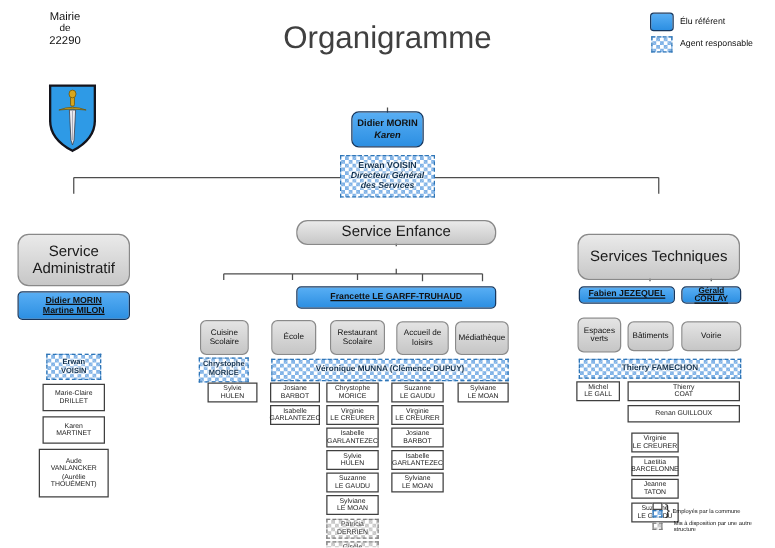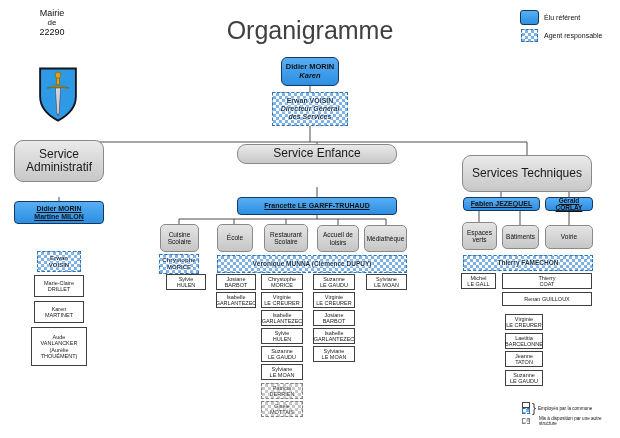--- a/index.html
+++ b/index.html
@@ -1,21 +1,21 @@
 <!DOCTYPE html>
 <html><head>
 <meta charset="utf-8">
 <style>
   * { box-sizing: border-box; margin: 0; padding: 0; }
   html, body { background: #ffffff; }
   body { font-family: "Liberation Sans", sans-serif; color: #111; }
   #canvas { position: relative; width: 620px; height: 438px; background: #fff; overflow: hidden; }
 
   .node { position: absolute; display: flex; flex-direction: column; align-items: center;
-          justify-content: center; text-align: center; white-space: pre-line; line-height: 1.12; }
+          justify-content: center; text-align: center; white-space: pre-line; line-height: 1.12; margin-top: 32px; }
 
   .hdr { background: linear-gradient(180deg,#eaeaea,#c7c7c7); border: 1px solid #898989;
          border-radius: 9px; font-size: 12px; color: #1a1a1a; }
   .hdr-sm { background: linear-gradient(180deg,#e4e4e4,#c6c6c6); border: 1px solid #8a8a8a;
             border-radius: 5px; font-size: 6.5px; }
 
   .elu { background: linear-gradient(180deg,#58aef4,#2c8fe2); border: 1px solid #17375e;
          border-radius: 4px; font-weight: bold; font-size: 7px; text-decoration: underline; }
   .elu-top { background: linear-gradient(180deg,#58aef4,#2c8fe2); border: 1.4px solid #17375e;
              border-radius: 6px; font-weight: bold; font-size: 7.5px; text-decoration: none; }
@@ -110,21 +110,21 @@
     <span>Didier MORIN</span>
     <span class="italic">Karen</span>
   </div>
 
   <div class="node agent check-blue" style="left:272px;top:92px;width:76px;height:34px;font-size:7px">
     <span>Erwan VOISIN</span>
     <span class="italic">Directeur Général
 des Services</span>
   </div>
 
-  <div class="node hdr" style="left:14px;top:140px;width:90px;height:42px">Service
+  <div class="node hdr" style="left:14px;top:155px;width:90px;height:42px">Service
 Administratif</div>
   <div class="node elu" style="left:14px;top:201px;width:90px;height:23px">Didier MORIN
 Martine MILON</div>
   <div class="node agent check-blue" style="left:37px;top:251px;width:44px;height:21px">Erwan
 VOISIN</div>
   <div class="node staff" style="left:34px;top:275px;width:50px;height:22px">Marie-Claire
 DRILLET</div>
   <div class="node staff" style="left:34px;top:301px;width:50px;height:22px">Karen
 MARTINET</div>
   <div class="node staff" style="left:31px;top:327px;width:56px;height:39px">Aude

